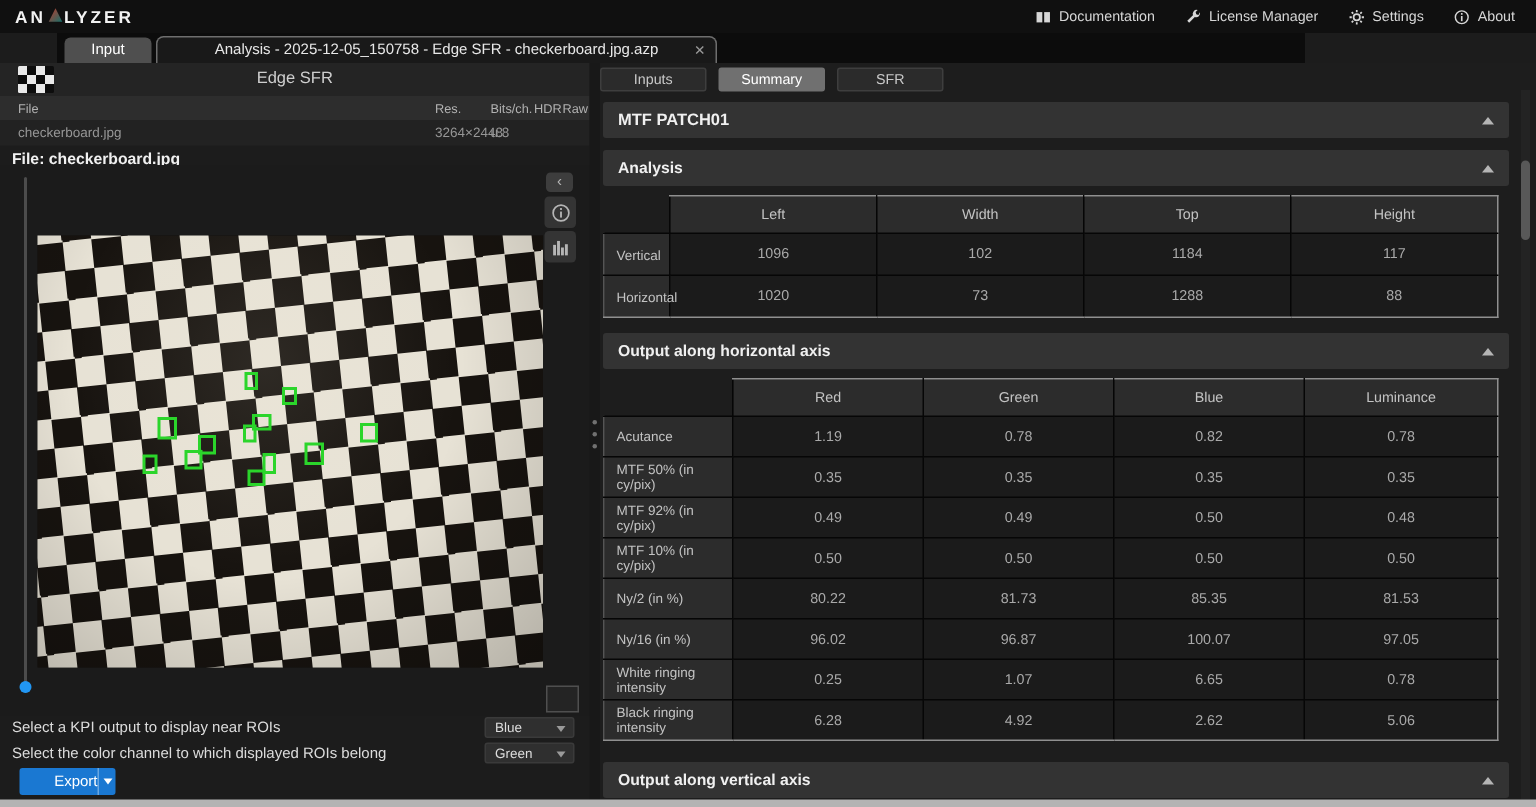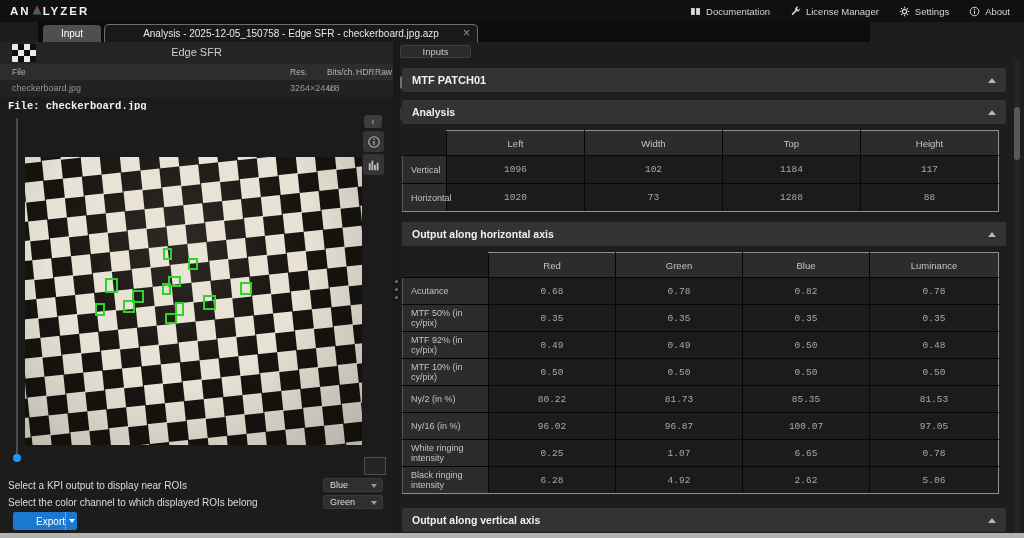--- a/index.html
+++ b/index.html
@@ -32,21 +32,21 @@
   .lp-header { position:absolute; left:0; top:0; width:393px; height:22px; background:#242424; }
   .lp-thumb { position:absolute; left:12px; top:2px; width:24px; height:18px;
     background:repeating-conic-gradient(#0d0d0d 0 25%, #e9e9e9 0 50%); background-size:12px 12px;
     border-radius:1px; }
   .lp-title { position:absolute; left:0; top:4px; width:393px; text-align:center; font-size:11px; color:#cfcfcf; }
   .ftable-head { position:absolute; left:0; top:22px; width:393px; height:16px; background:#2d2d2d;
     font-size:8.5px; color:#b2b2b2; }
   .ftable-row { position:absolute; left:0; top:38px; width:393px; height:17px; background:#222;
     font-size:9px; color:#969696; }
   .fcol { position:absolute; top:3px; }
-  .file-label { position:absolute; left:8px; top:58px; font-size:10.5px; font-weight:bold; color:#f0f0f0;font-family:Liberation Mono, monospace; }
+  .file-label { position:absolute; left:8px; top:58px; font-size:10.5px; font-weight:bold; color:#f0f0f0; }
   
   .viewer { position:absolute; left:0; top:68px; width:393px; height:367px; background:#1b1b1b; }
   .vslider-track { position:absolute; left:16px; top:8px; width:2px; height:344px; background:#4c4c4c; border-radius:1px; }
   .vslider-thumb { position:absolute; left:13px; top:344px; width:8px; height:8px; border-radius:50%; }
   .cb-image { position:absolute; left:25px; top:47px; width:337px; height:288px; overflow:hidden; background:#101010; }
   .cb-rot { position:absolute; left:-65px; top:-70px; width:480px; height:440px;
     background:repeating-conic-gradient(#17130f 0 25%, #e7e2d5 0 50%);
     background-size:39px 39px; transform:rotate(-6deg); }
   .cb-vignette { position:absolute; inset:0;
     background:radial-gradient(ellipse at 45% 30%, rgba(255,246,228,0.10) 0%, rgba(0,0,0,0) 50%, rgba(0,0,0,0.22) 100%); }
@@ -72,38 +72,38 @@
   .export-text { flex:1; text-align:right; }
   .export-caret { width:12px; height:100%; display:flex; align-items:center; justify-content:center;
     border-left:1px solid rgba(255,255,255,0.35); }
   .export-caret i { width:0; height:0; border-left:3.5px solid transparent; border-right:3.5px solid transparent;
     border-top:4px solid #fff; }
   
   .splitter { position:absolute; left:393px; top:42px; width:7px; height:491px; background:#181818; }
   .splitter .dot { position:absolute; left:2px; width:3px; height:3px; border-radius:50%; background:#707070; }
   
   .right-panel { position:absolute; left:400px; top:42px; width:624px; height:491px; background:#1d1d1d; }
-  .rtabs { position:absolute; left:0; top:3px; height:16px; display:flex; gap:18px;flex-direction:column; }
+  .rtabs { position:absolute; left:0; top:3px; height:16px; display:flex; gap:8px; }
   .rtab { width:71px; height:16px; font-size:9.5px; display:flex; align-items:center; justify-content:center;
     background:#2b2b2b; border:1px solid #3e3e3e; border-radius:2px; color:#c8c8c8; cursor:pointer; }
   .rtab.active { background:#707070; border-color:#707070; color:#fff; }
   .sec-header { position:absolute; left:2px; width:604px; height:24px; background:#333;
     border-radius:2px; display:flex; align-items:center; padding:12px 10px; color:#f0f0f0; cursor:pointer; }
   .sec-header .t1 { font-weight:bold; font-size:11px; flex:1; }
   .sec-header .t2 { font-weight:bold; font-size:10.5px; flex:1; }
   .caret-up { width:0; height:0; border-left:4px solid transparent; border-right:4px solid transparent;
     border-bottom:5px solid #b5b5b5; }
   .vtable { position:absolute; border-collapse:collapse; table-layout:fixed; }
   .vtable td { border:1px solid #060606; font-size:9.5px; text-align:center; }
   .vtable td.corner { background:transparent; border:none; }
   .vtable td.hdr { background:#2c2c2c; color:#c3c3c3; border-top:1px solid #909090; }
   .vtable td.hdr.last, .vtable td.val.last { border-right:1px solid #909090; }
   .vtable td.lbl { background:#2c2c2c; color:#c3c3c3; text-align:left; padding-left:8px;
     font-size:9px; border-left:1px solid #555; }
-  .vtable td.val { background:#1b1b1b; color:#a9a9a9;font-family:Liberation Mono, monospace; }
+  .vtable td.val { background:#1b1b1b; color:#a9a9a9; }
   .vtable tr.lastrow td:not(.corner) { border-bottom:1px solid #909090; }
   .rscroll-track { position:absolute; left:614px; top:18px; width:6px; height:473px; background:#232323; }
   .rscroll-thumb { position:absolute; left:0; top:47px; width:6px; height:53px; background:#585858; border-radius:3px; }
   .bottom-strip { position:absolute; left:0; top:533px; width:1024px; height:5px; background:#b3b3b3; }
 </style>
 </head>
 <body>
 
 <div id="app">
 
@@ -310,21 +310,21 @@
       <tbody>
           <tr style="height:25px">
         <td class="corner" style="width:86px"></td>
         <td class="hdr" style="width:127px">Red</td>
         <td class="hdr" style="width:127px">Green</td>
         <td class="hdr" style="width:127px">Blue</td>
         <td class="hdr last" style="width:129px">Luminance</td>
       </tr>
       <tr style="height:27px">
         <td class="lbl">Acutance</td>
-        <td class="val">0.68</td>
+        <td class="val">1.19</td>
         <td class="val">0.78</td>
         <td class="val">0.82</td>
         <td class="val last">0.78</td>
       </tr>
       <tr style="height:27px">
         <td class="lbl">MTF 50% (in cy/pix)</td>
         <td class="val">0.35</td>
         <td class="val">0.35</td>
         <td class="val">0.35</td>
         <td class="val last">0.35</td>

